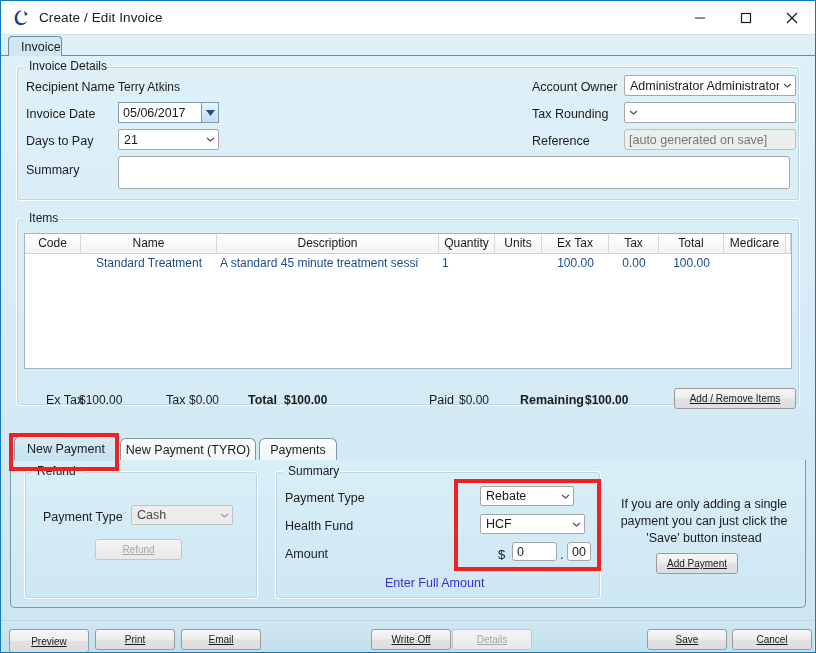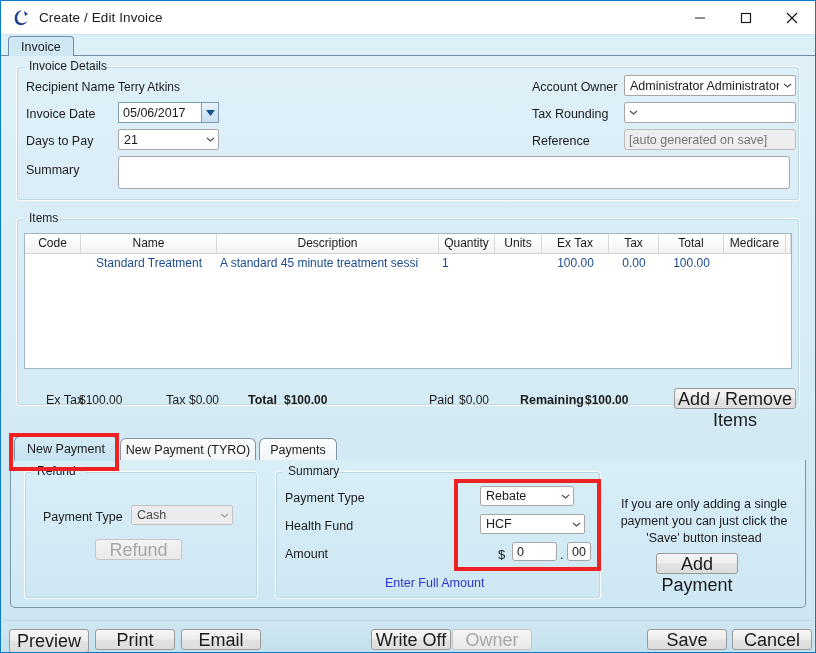--- a/index.html
+++ b/index.html
@@ -81,21 +81,21 @@
     left: 0; right: 0; bottom: 0;
     height: 1px;
     background: #6e8ca3;
   }
   .tab-invoice {
     position: absolute;
     left: 7px;
     top: 2px;
     height: 21px;
     box-sizing: border-box;
-    padding: 2px 12px 0 12px;
+    padding: 2px 0 0 12px;
     background: #cfe8f3;
     border: 1px solid #6e8ca3;
     border-bottom: none;
     border-radius: 4px 4px 0 0;
     font-size: 12.5px;
     line-height: 17px;
     color: #1b1b1b;
   }
 
   
@@ -266,26 +266,27 @@
   }
 
   
   .btn {
     position: absolute;
     box-sizing: border-box;
     background: linear-gradient(to bottom, #f6f6f6 0%, #ededed 48%, #e2e2e2 52%, #dddddd 100%);
     border: 1px solid #9a9a9a;
     border-radius: 3px;
     font-family: "Liberation Sans", sans-serif;
-    font-size: 18px;
+    font-size: 10px;
     color: #1b1b1b;
     text-align: center;
     cursor: default;
     padding: 0;
     line-height: normal;
+    text-decoration: underline;
   }
   .btn.disabled {
     color: #a7a7a7;
     border-color: #c6c6c6;
     background: linear-gradient(to bottom, #f4f4f4, #e9e9e9);
   }
 
   
   .pay-tabstrip {
     position: absolute;
@@ -582,21 +583,21 @@
     <div class="center-text" style="left:618px; top:474px; width:168px;">'Save' button instead</div>
     <button class="btn" style="left:654px; top:497px; width:82px; height:21px;">Add Payment</button>
 
   </div>
 
   <div class="bottombar">
     <button class="btn" style="left:7px;   top:8px; width:80px; height:24px;text-align:center;">Preview</button>
     <button class="btn" style="left:93px;  top:8px; width:80px; height:21px;">Print</button>
     <button class="btn" style="left:179px; top:8px; width:80px; height:21px;">Email</button>
     <button class="btn" style="left:369px; top:8px; width:80px; height:21px;">Write Off</button>
-    <button class="btn disabled" style="left:450px; top:8px; width:80px; height:21px;">Owner</button>
+    <button class="btn disabled" style="left:450px; top:8px; width:80px; height:21px;">Details</button>
     <button class="btn" style="left:645px; top:8px; width:80px; height:21px;">Save</button>
     <button class="btn" style="left:730px; top:8px; width:80px; height:21px;">Cancel</button>
   </div>
 
   <div class="redbox" style="left:8px; top:432px; width:110px; height:38px;"></div>
   <div class="redbox" style="left:453px; top:478px; width:147px; height:92px;"></div>
 
 </div>
 
 </body></html>

